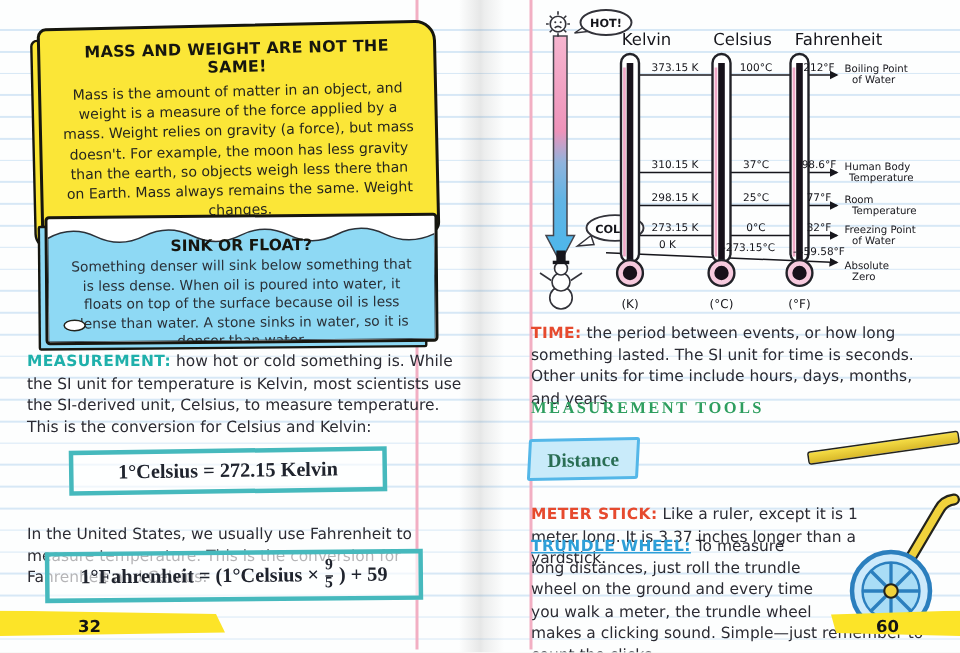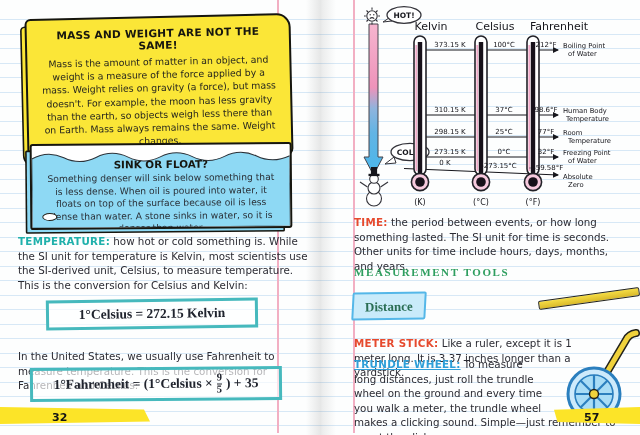--- a/index.html
+++ b/index.html
@@ -95,36 +95,36 @@
         </svg>
       </div>
       <div class="sink-content">
         <div class="sink-title">SINK OR FLOAT?</div>
         <div class="sink-body">Something denser will sink below something that is less dense. When oil is poured into water, it floats on top of the surface because oil is less dense than water. A stone sinks in water, so it is denser than water.</div>
       </div>
       <div class="stone"></div>
     </div>
 
     <p class="para" style="left:18px; top:234px; width:294px;">
-      <span class="lead-teal">TEMPERATURE:</span><span> how hot or cold something is. While the SI unit for temperature is Kelvin, most scientists use the SI-derived unit, Celsius, to measure temperature. This is the conversion for Celsius and Kelvin:</span>
+      <span class="lead-teal">MEASUREMENT:</span><span> how hot or cold something is. While the SI unit for temperature is Kelvin, most scientists use the SI-derived unit, Celsius, to measure temperature. This is the conversion for Celsius and Kelvin:</span>
     </p>
 
     <div class="formula formula-1">
       <span>1°Celsius = 272.15 Kelvin</span>
     </div>
 
     <p class="para" style="left:18px; top:349px; width:294px;">In the United States, we usually use Fahrenheit to measure temperature. This is the conversion for Fahrenheit and Celsius:</p>
 
     <div class="formula formula-2">
       <span>1°Fahrenheit = (1°Celsius ×</span>
       <span class="frac">
         <span class="num">9</span>
         <span class="den">5</span>
       </span>
-      <span>) + 35</span>
+      <span>) + 59</span>
     </div>
 
     <div class="pagenum pagenum-left">
       <span>32</span>
     </div>
   </div>
 
   <div class="page page-right">
     <div class="margin-line" style="left:31px;"></div>
 
@@ -298,18 +298,18 @@
       <g stroke="#2b7fbe" stroke-width="2.2">
         <line x1="40" y1="57" x2="40" y2="95"></line>
         <line x1="21" y1="76" x2="59" y2="76"></line>
         <line x1="26.5" y1="62.5" x2="53.5" y2="89.5"></line>
         <line x1="53.5" y1="62.5" x2="26.5" y2="89.5"></line>
       </g>
       <circle cx="40" cy="76" r="4.5" fill="#f0d23c" stroke="#23231c" stroke-width="1.4"></circle>
     </svg>
 
     <div class="pagenum pagenum-right">
-      <span>57</span>
+      <span>60</span>
     </div>
   </div>
 
   <div class="gutter"></div>
 </div>
 
 </body></html>

